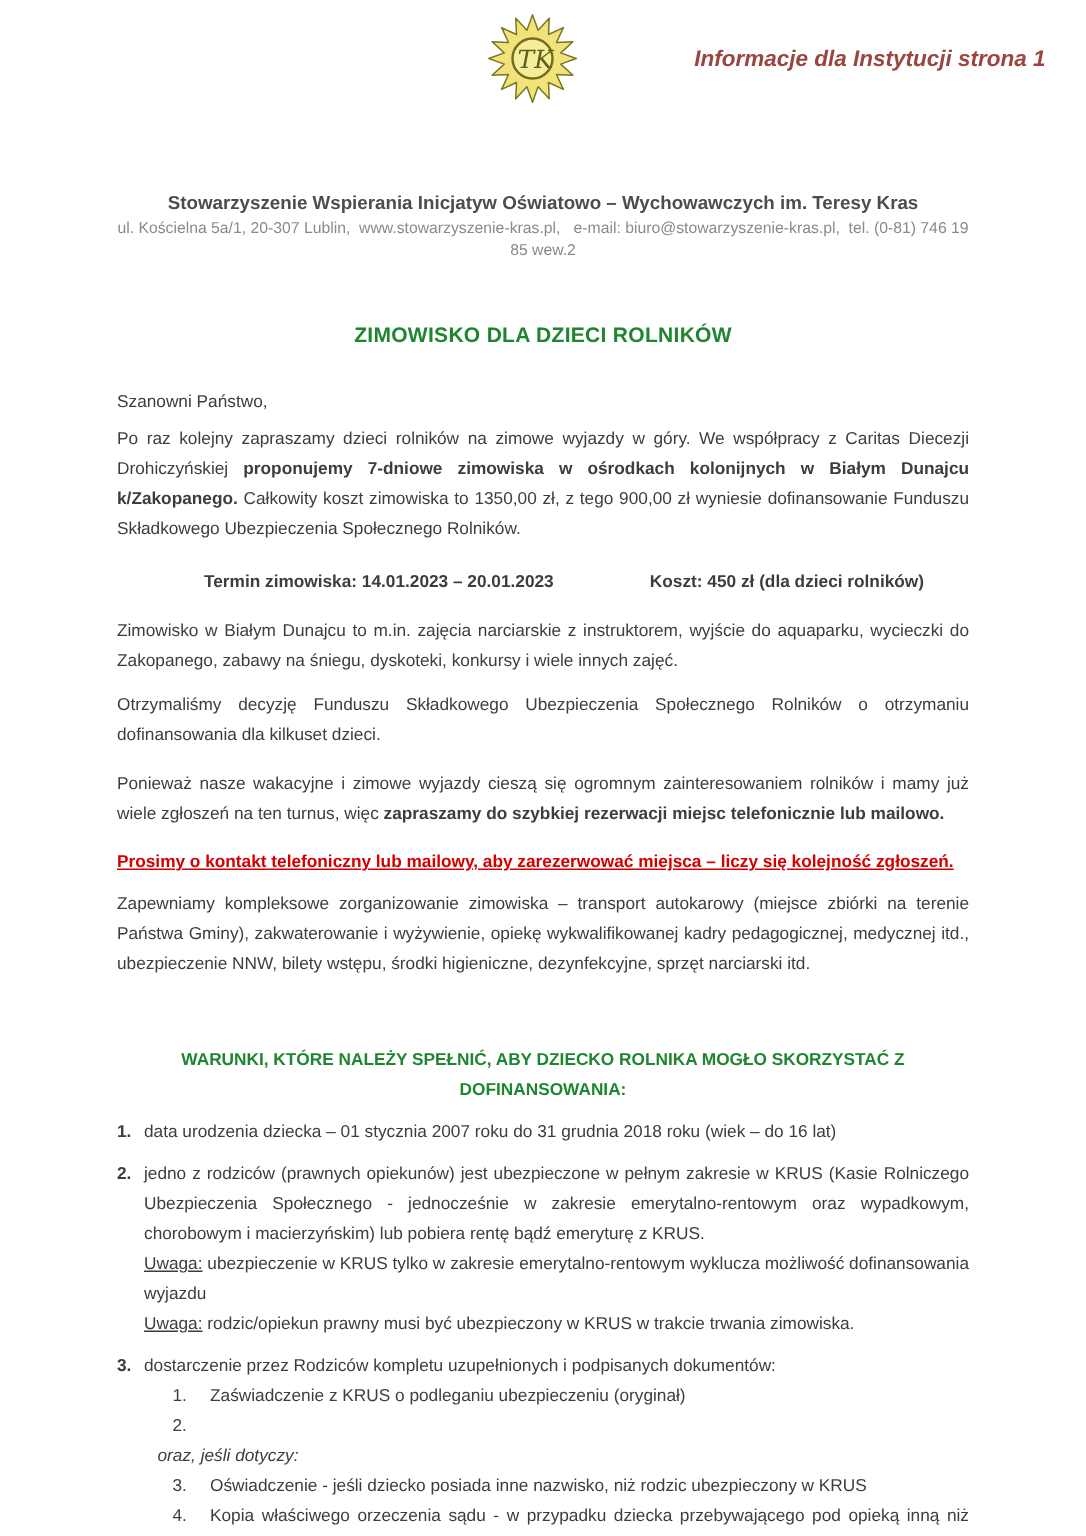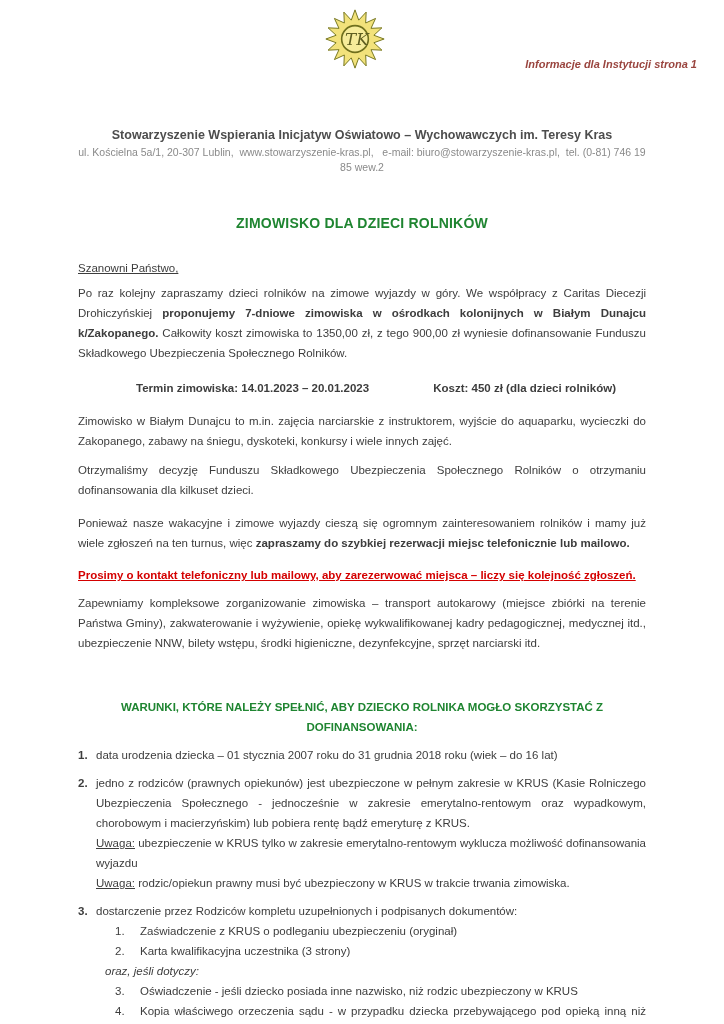--- a/index.html
+++ b/index.html
@@ -6,36 +6,36 @@
   .page {
     width:724px; height:1024px; position:relative; overflow:hidden;
     background:#ffffff; box-sizing:border-box;
     font-family:"Liberation Sans", sans-serif;
     font-size:11.5px; line-height:20px; color:#3d3d3d;
   }
   .top-row { position:relative; height:84px;padding-left:24px; }
   .logo { position:absolute; left:324px; top:8px; width:62px; height:62px; }
   .corner-note {
     position:absolute; right:27px; top:30px;
-    font-style:italic; font-weight:600; font-size:11px; color:#9a453f;margin-top:24px;
+    font-style:italic; font-weight:600; font-size:15px; color:#9a453f;
   }
   .content { margin:0 78px; }
   .org-name {
     margin-top:43px; text-align:center; font-weight:bold;
     font-size:12.5px; line-height:16px; color:#4d4d4d;
   }
   .org-address {
     margin-top:2px; text-align:center; font-size:10.5px; line-height:15px;
     color:#8a8a8a; white-space:pre-wrap;
   }
   .doc-title {
     margin:39px 0 26px; text-align:center; font-weight:bold;
     font-size:14px; line-height:18px; letter-spacing:0.2px; color:#1f8531;
   }
-  .salutation { margin:4px 0 5px;text-decoration:underline; }
+  .salutation { margin:4px 0 5px; }
   .para { text-align:justify; margin:0 0 15px; }
   .b { font-weight:bold; }
   .schedule {
     display:flex; justify-content:space-between; font-weight:bold;
     padding:0 30px 0 58px; margin:0 0 13px;
   }
   .m9  { margin-bottom:9px; }
   .m13 { margin-bottom:13px; }
   .m12 { margin-bottom:12px; }
   .contact-notice {
@@ -114,21 +114,20 @@
     <div class="cond-item">
       <span class="cond-num">3.</span>
       <span class="cond-body">
         <span class="cond-head">dostarczenie przez Rodziców kompletu uzupełnionych i podpisanych dokumentów:</span>
         <span class="sub-item">
           <span class="sub-num">1.</span>
           <span>Zaświadczenie z KRUS o podleganiu ubezpieczeniu (oryginał)</span>
         </span>
         <span class="sub-item">
           <span class="sub-num">2.</span>
-          <span>Karta kwalifikacyjna uczestnika (3 strony)</span>
         </span>
         <span class="interject" style="display:block">oraz, jeśli dotyczy:</span>
         <span class="sub-item">
           <span class="sub-num">3.</span>
           <span>Oświadczenie - jeśli dziecko posiada inne nazwisko, niż rodzic ubezpieczony w KRUS</span>
         </span>
         <span class="sub-item">
           <span class="sub-num">4.</span>
           <span>Kopia właściwego orzeczenia sądu - w przypadku dziecka przebywającego pod opieką inną niż rodziców</span>
         </span>

